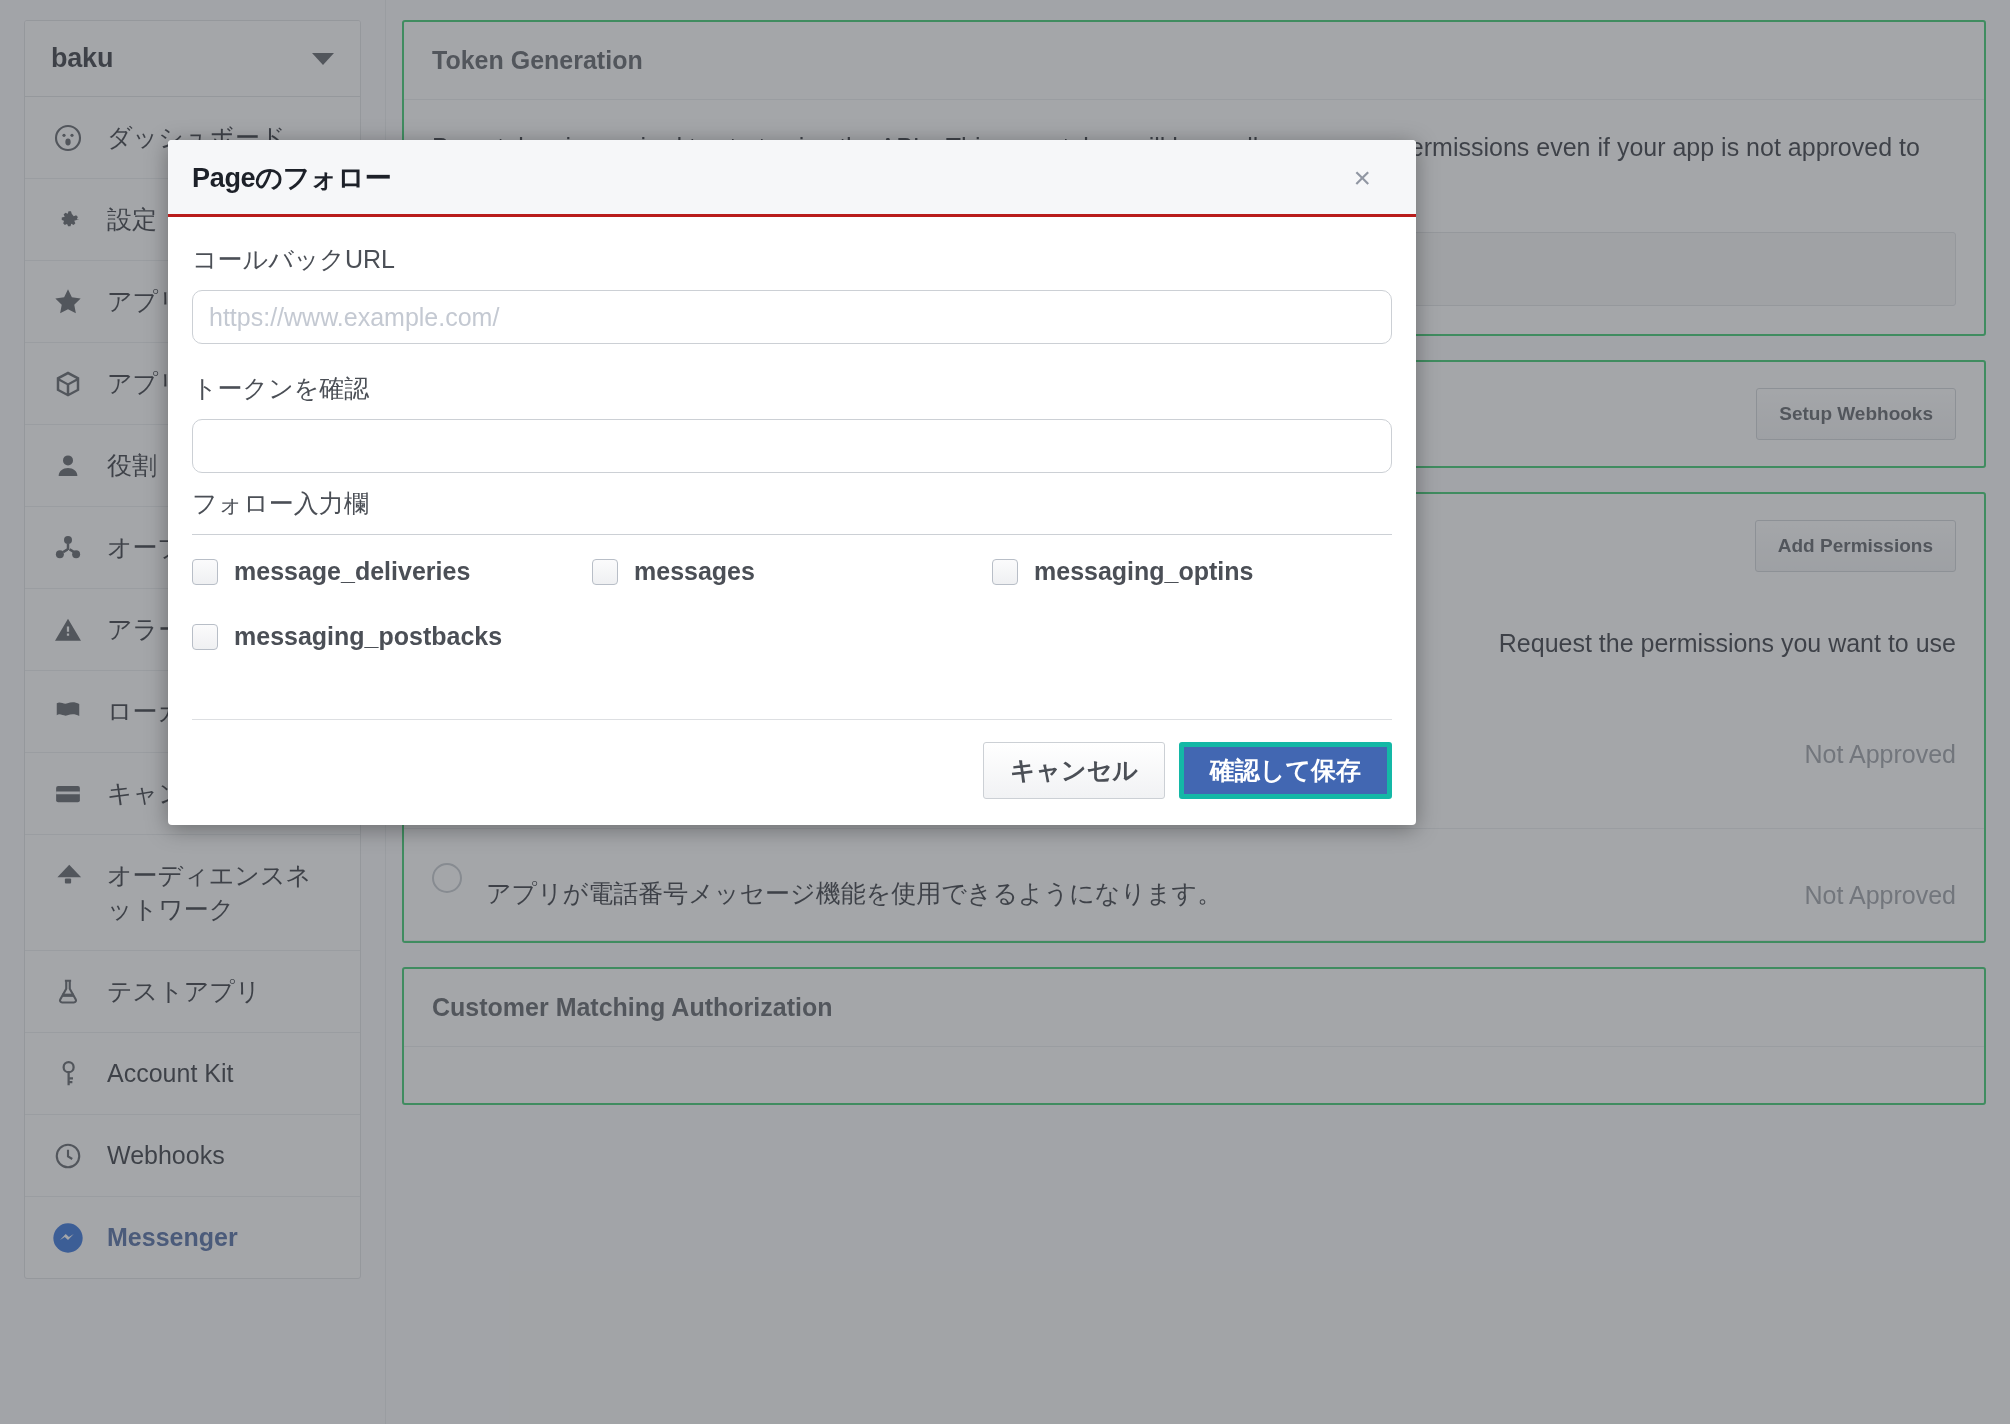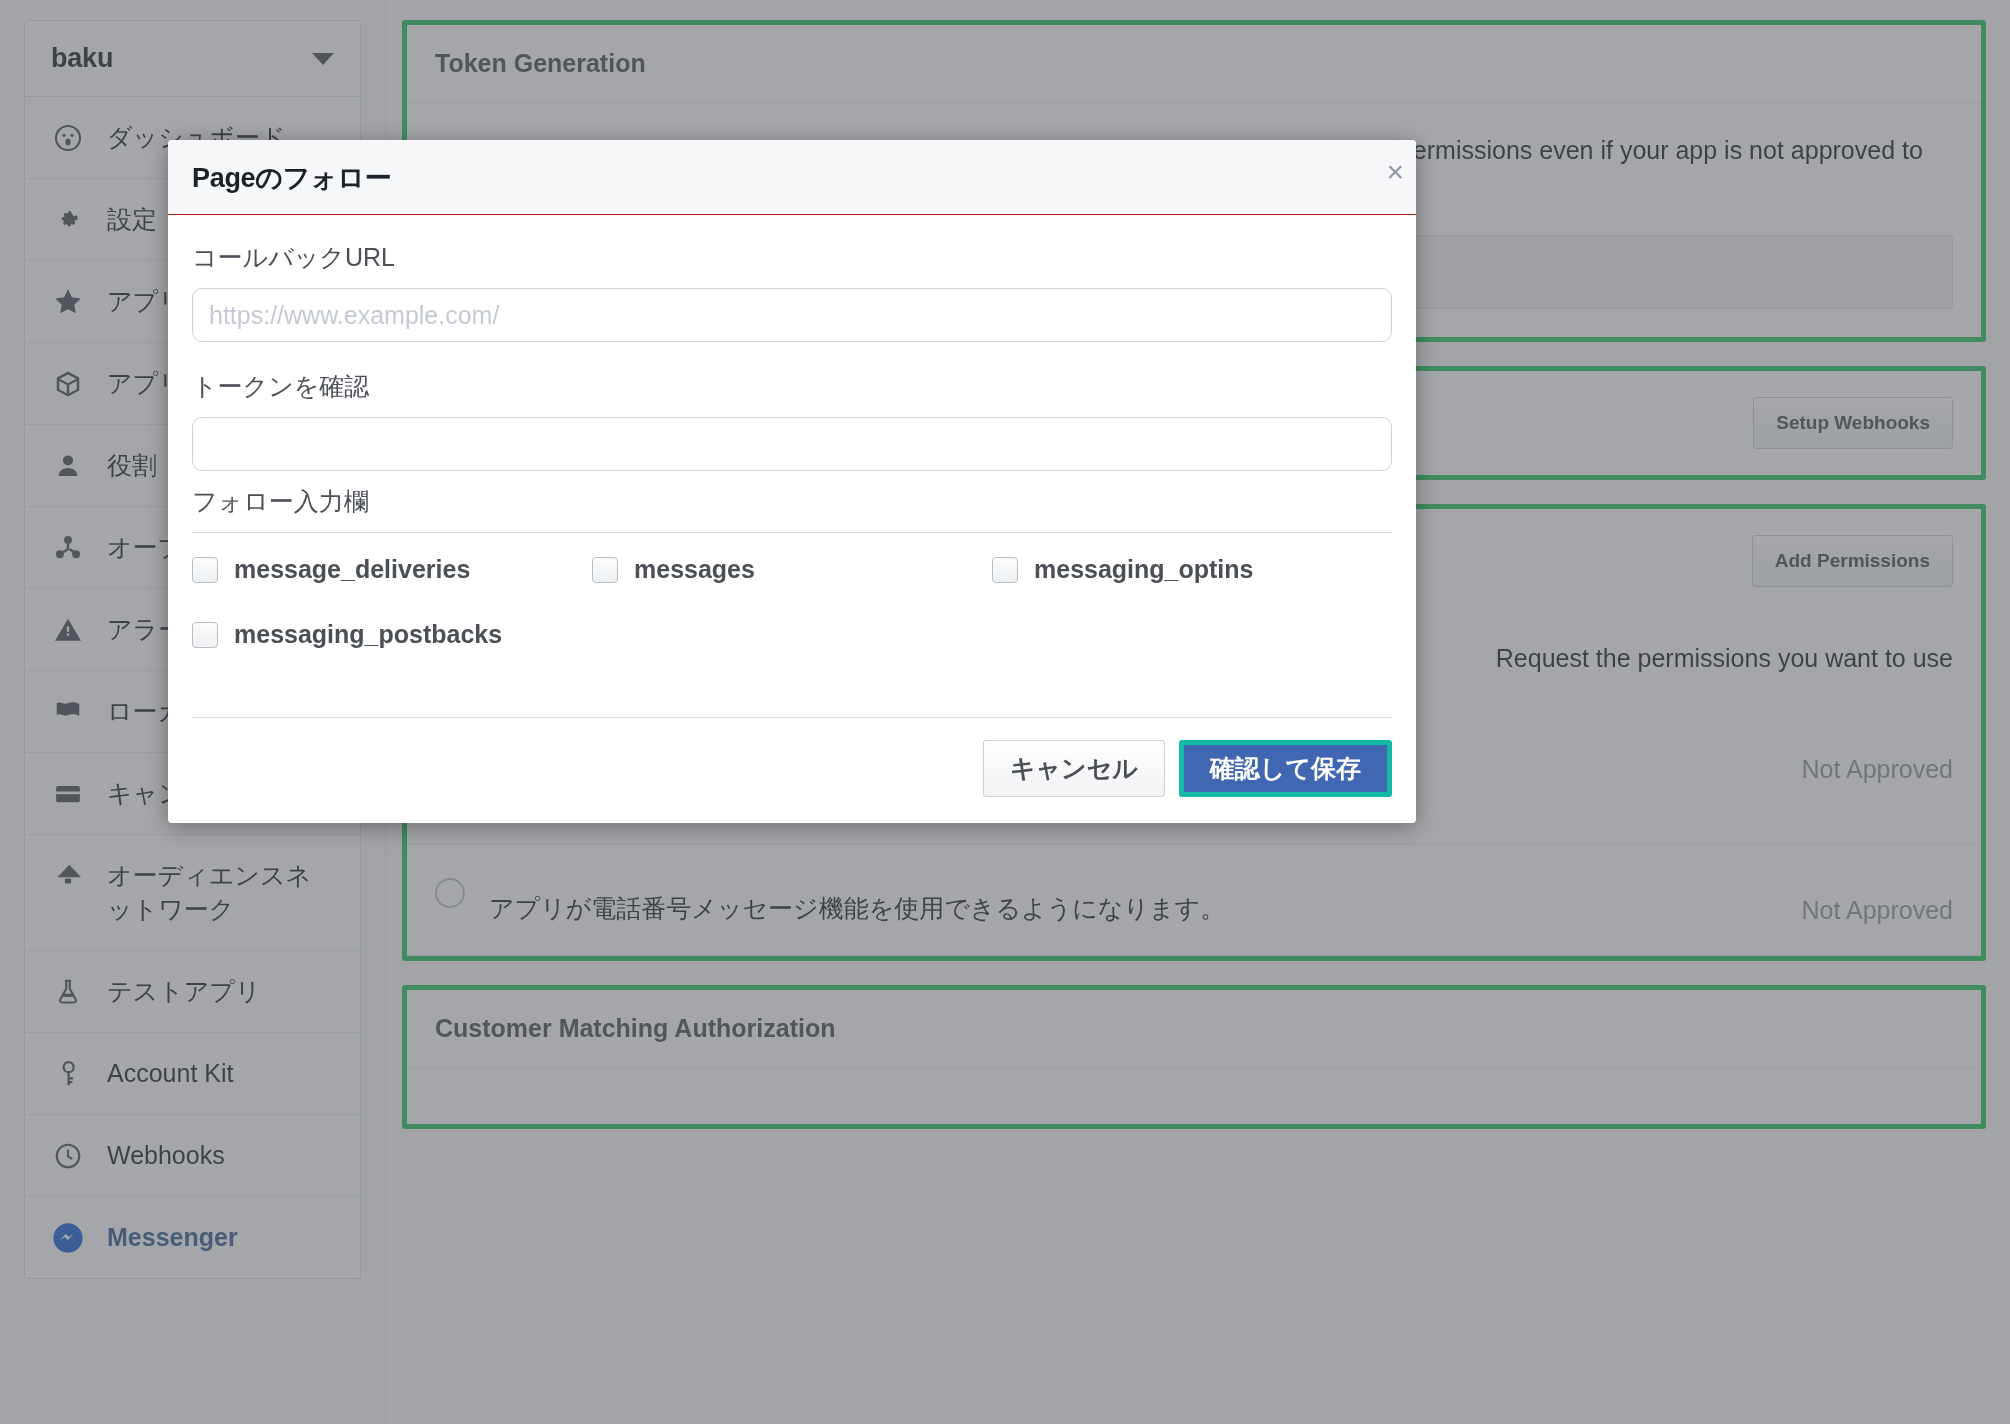--- a/index.html
+++ b/index.html
@@ -72,21 +72,21 @@
   .nav-item.active .nav-label { color: #3b5998; font-weight: bold; }
 
   
   .main {
     flex: 1 1 auto;
     padding: 20px 24px 0 16px;
     min-width: 0;
   }
   .card {
     background: #ffffff;
-    border: 5px solid #22c55e;
+    border: 2px solid #22c55e;
     border-radius: 3px;
     margin-bottom: 24px;
   }
   .card-header {
     padding: 24px 28px;
     border-bottom: 1px solid #e9ebee;
     font-size: 25px; font-weight: bold; color: #4b4f56;
   }
   .card-body { padding: 28px; }
   .body-text {
@@ -153,23 +153,23 @@
     left: 168px; top: 140px;
     width: 1248px;
     background: #ffffff;
     border-radius: 4px;
     box-shadow: 0 4px 22px rgba(0,0,0,0.35);
     z-index: 60;
     overflow: hidden;
   }
   .modal-header {
     background: #f6f7f9;
-    border-bottom: 1px solid #b91c1c;
-    padding: 20px 8px 18px 24px;
-    display: flex; align-items: flex-start; justify-content: space-between;
+    border-bottom: 3px solid #b91c1c;
+    padding: 20px 41px 18px 24px;
+    display: flex; align-items: center; justify-content: space-between;
   }
   .modal-title {
     font-size: 27px; font-weight: bold; color: #1d2129;
     letter-spacing: -0.3px;
   }
   .modal-close {
     font-size: 30px; line-height: 0.8; color: #9197a3;
     cursor: pointer; padding: 0 4px;
     font-family: "Liberation Sans", sans-serif;
   }

